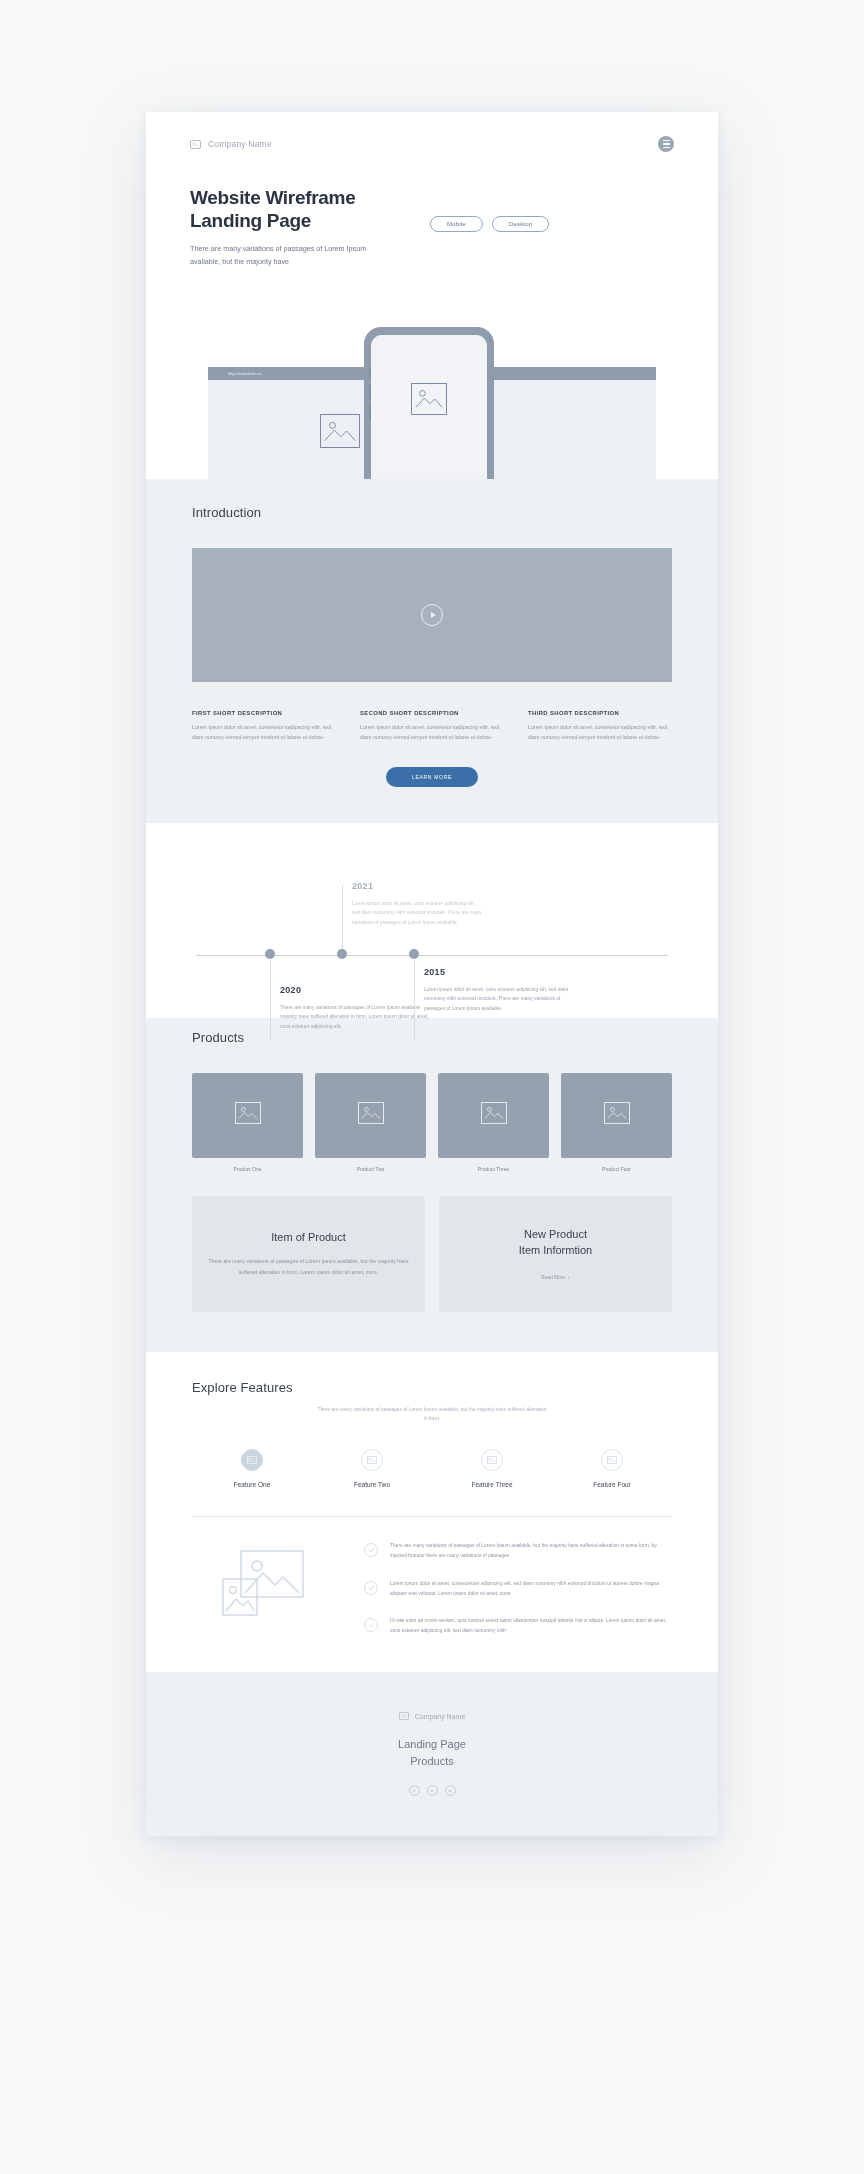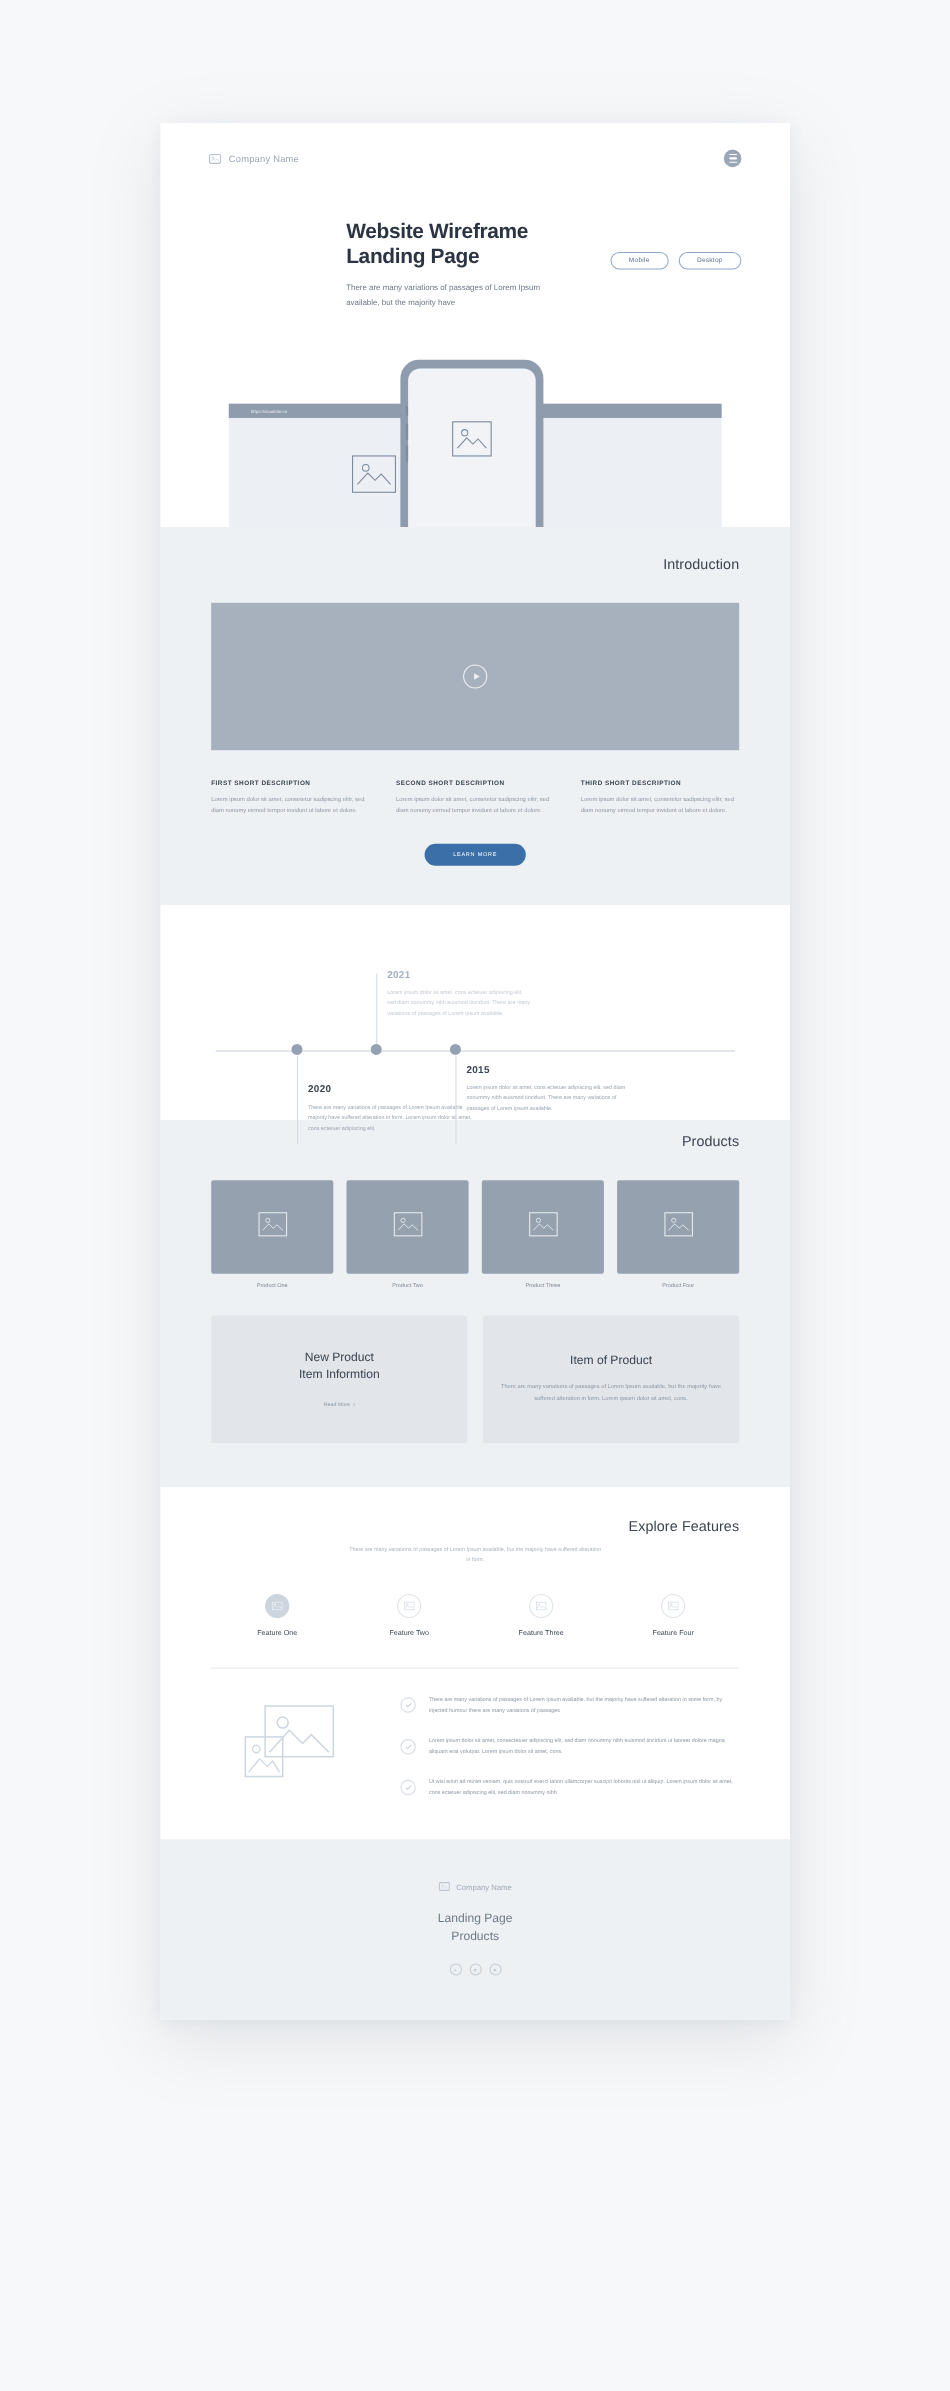--- a/index.html
+++ b/index.html
@@ -27,21 +27,21 @@
   .topbar { display:flex; align-items:center; justify-content:space-between; }
   .brand { display:flex; align-items:center; gap:7px; }
   .brand-label { font-size:8.5px; color:#9aa6b4; letter-spacing:.2px; }
   .img-ico { border:1px solid #b4bfcb; border-radius:2px; display:block; }
   .burger {
     width:16px; height:16px; border-radius:50%; background:#9aa7b6;
     display:flex; flex-direction:column; align-items:center; justify-content:center; gap:2.2px;
   }
   .burger i { display:block; width:7px; height:1.2px; background:#fff; border-radius:1px; }
 
-  .hero-body { margin-top:47px; display:flex; align-items:flex-start;justify-content:flex-end; }
+  .hero-body { margin-top:34px; display:flex; align-items:flex-start; }
   .hero-left { width:240px; }
   .hero-title { font-size:19px; line-height:1.22; font-weight:700; color:#2b3442; letter-spacing:-0.3px; }
   .hero-sub { margin-top:11px; font-size:7.2px; line-height:1.75; color:#6d7886; max-width:185px; }
   .pills { display:flex; gap:9px; margin-top:30px; }
   .pill {
     border:1px solid #8fa8c9; border-radius:20px; padding:4px 16px;
     font-size:6px; color:#5f7490; background:#fff; letter-spacing:.2px;
   }
 
   
@@ -56,21 +56,21 @@
   }
   .phone-screen { height:100%; background:#f1f3f6; border-radius:11px 11px 0 0; position:relative; }
   .phone-btn { position:absolute; left:-2px; width:2px; background:#7d8c9f; border-radius:2px; }
   .ph-b1 { top:34px; height:9px; }
   .ph-b2 { top:50px; height:15px; }
   .ph-b3 { top:70px; height:15px; }
   .ico-frame { border:1px solid #7b8a9d; background:transparent; display:block; }
 
   
   .sec-intro { background:#eef1f4; padding:26px 46px 36px 46px; }
-  .sec-title { text-align:right; font-size:13px; color:#3a4350; font-weight:400; letter-spacing:.1px; }
+  .sec-title { text-align:left; font-size:13px; color:#3a4350; font-weight:400; letter-spacing:.1px; }
   .video {
     margin:28px auto 0 auto; width:100%; height:134px; background:#a7b0bd;
     display:flex; align-items:center; justify-content:center;
   }
   .play {
     width:22px; height:22px; border-radius:50%; border:1.1px solid #eef1f4;
     display:flex; align-items:center; justify-content:center;
   }
   .play b { display:block; width:0;height:0; border-left:5px solid #eef1f4; border-top:3.2px solid transparent; border-bottom:3.2px solid transparent; margin-left:2px; }
   .cols { display:flex; gap:24px; margin-top:28px; }
@@ -316,32 +316,32 @@
               <path d="M3 17 L9 10.5 L13.5 15 L17 11.5 L23 17" fill="none" stroke="#e4e9ee" stroke-width=".9"></path>
             </svg>
           </span>
         </div>
         <div class="prod-cap">Product Four</div>
       </div>
     </div>
 
     <div class="cards">
       <div class="card">
+        <div class="card-h">Item of Product</div>
+        <p class="card-p">There are many variations of passages of Lorem Ipsum available, but the majority have suffered alteration in form. Lorem ipsum dolor sit amet, cons.</p>
+      </div>
+      <div class="card">
         <div class="card-h">
           <span>New Product</span><br>
           <span>Item Informtion</span>
         </div>
         <div class="read-more">
           <span>Read More</span>
           <span>›</span>
         </div>
-      </div>
-      <div class="card">
-        <div class="card-h">Item of Product</div>
-        <p class="card-p">There are many variations of passages of Lorem Ipsum available, but the majority have suffered alteration in form. Lorem ipsum dolor sit amet, cons.</p>
       </div>
     </div>
   </section>
 
   <section class="sec-features">
     <h2 class="sec-title">Explore Features</h2>
     <p class="feat-sub">There are many variations of passages of Lorem Ipsum available, but the majority have suffered alteration in form.</p>
 
     <div class="feat-row">
       <div class="feat">

